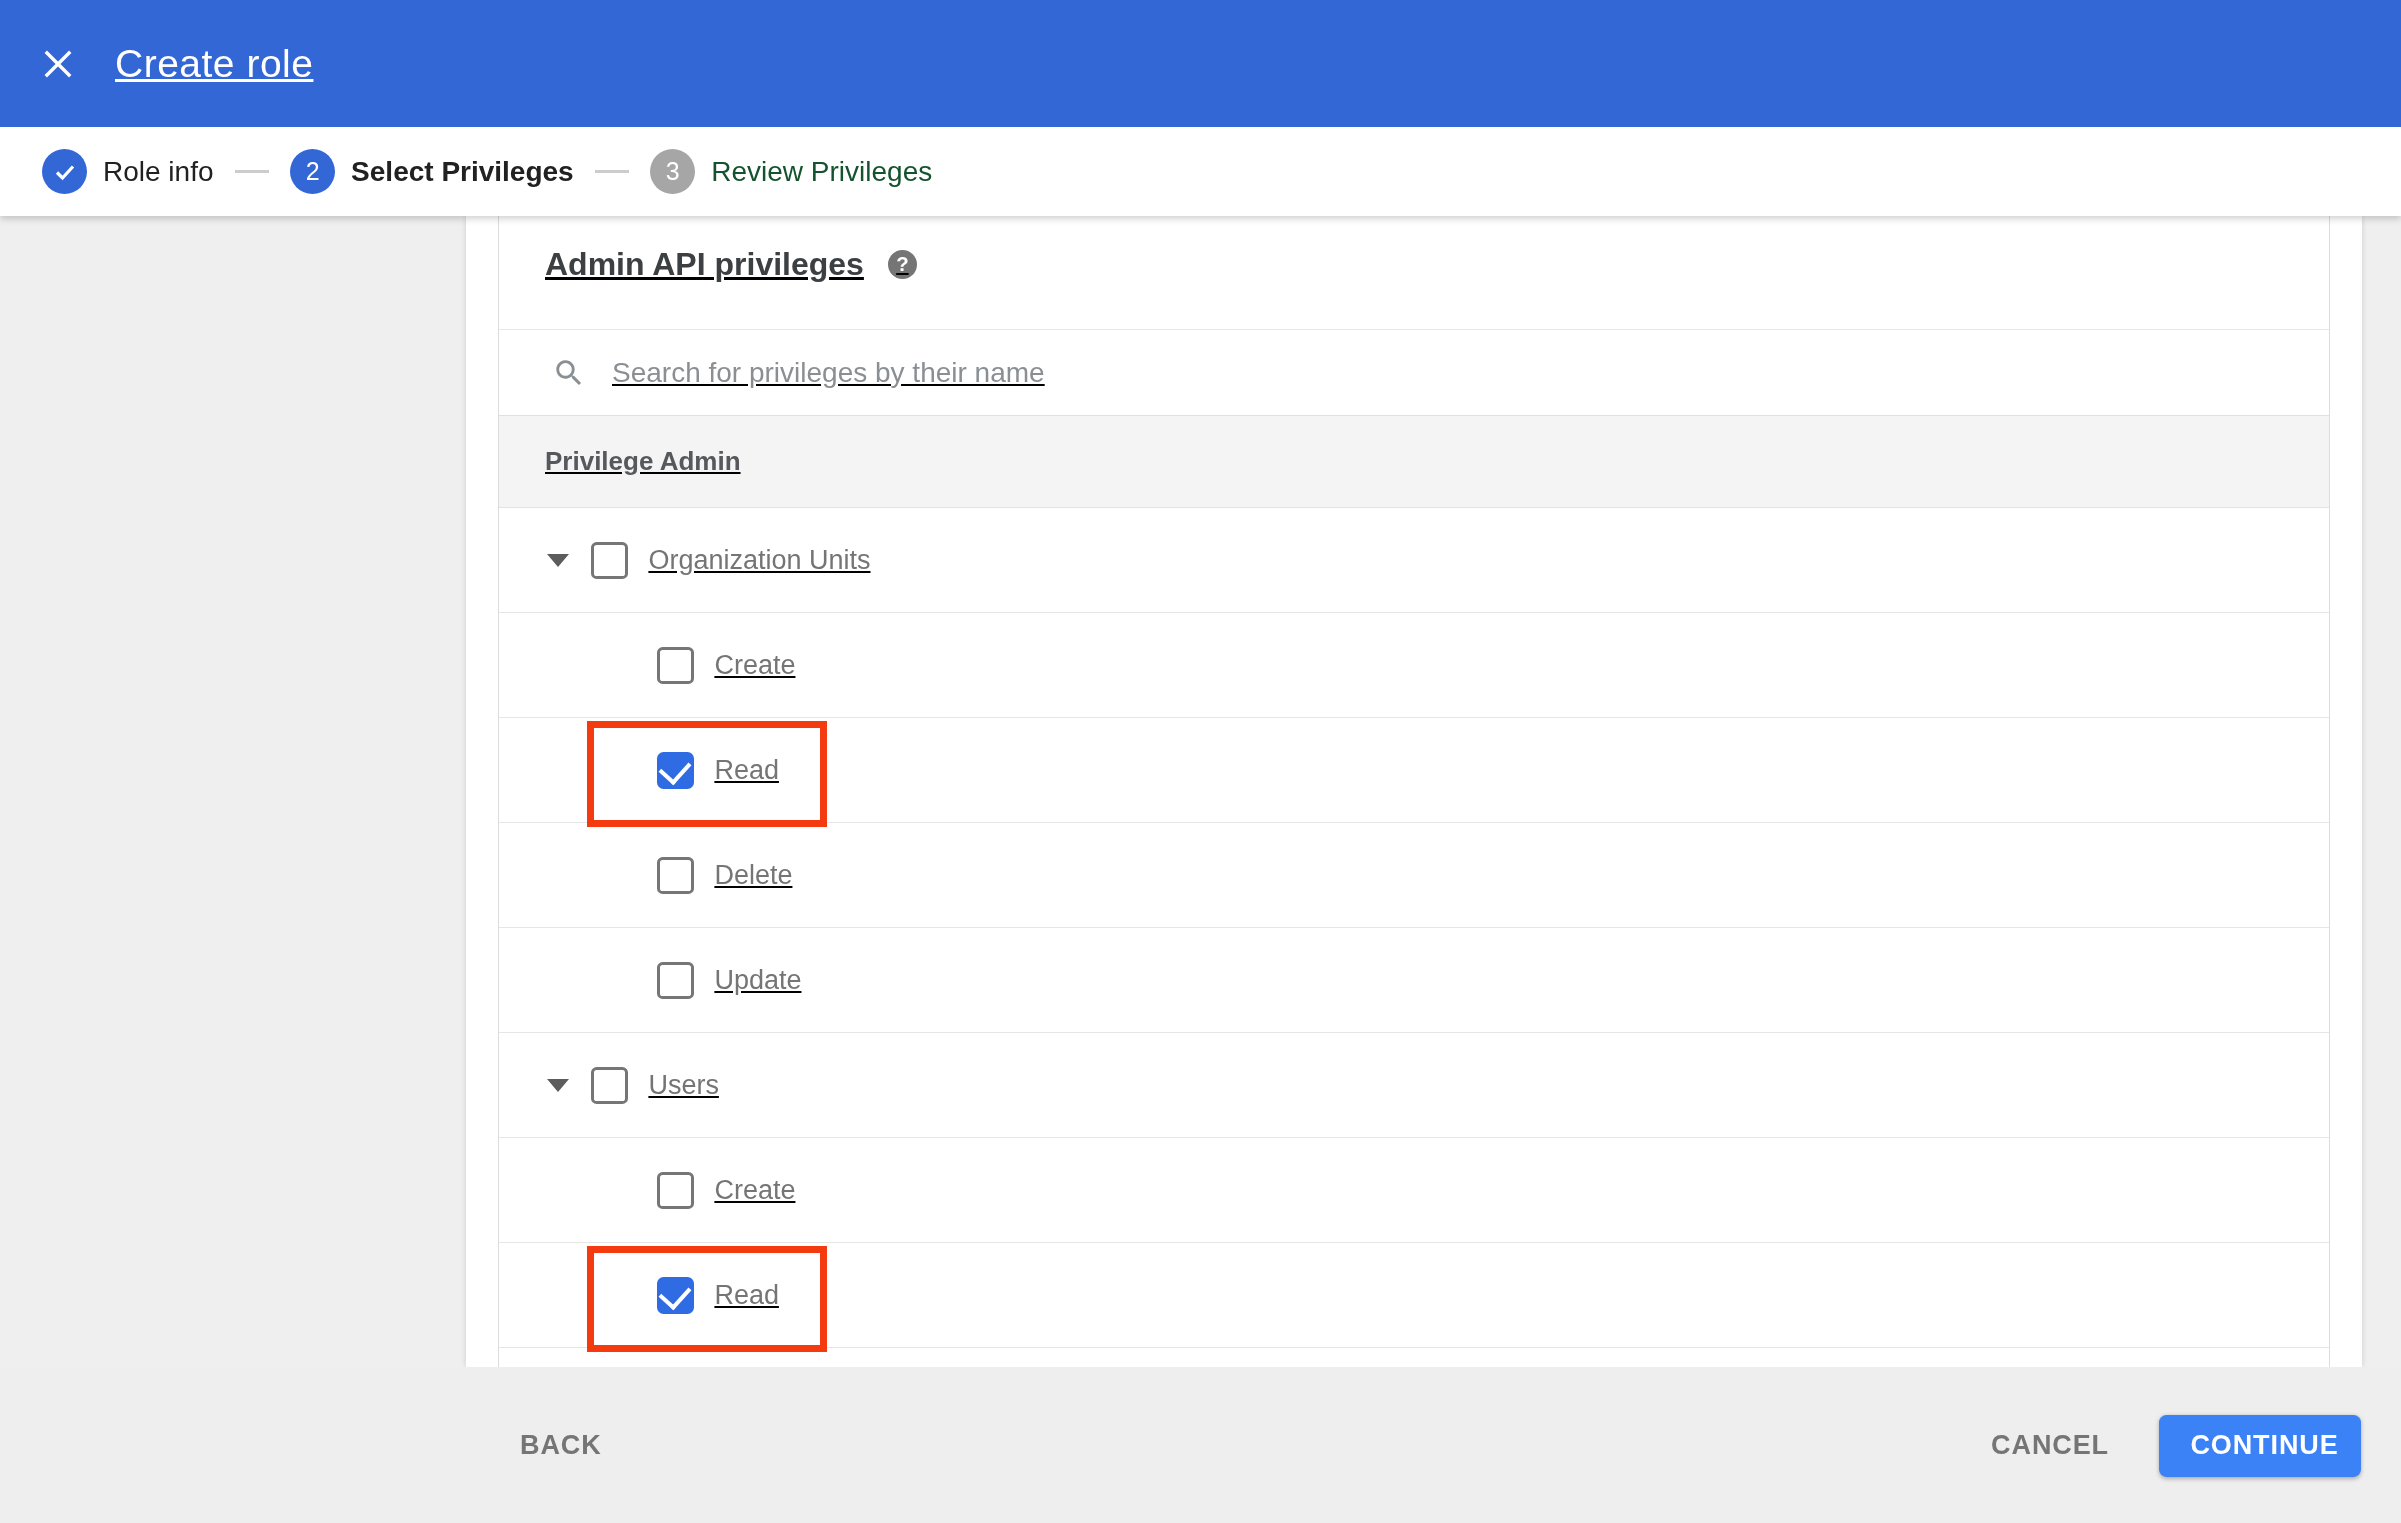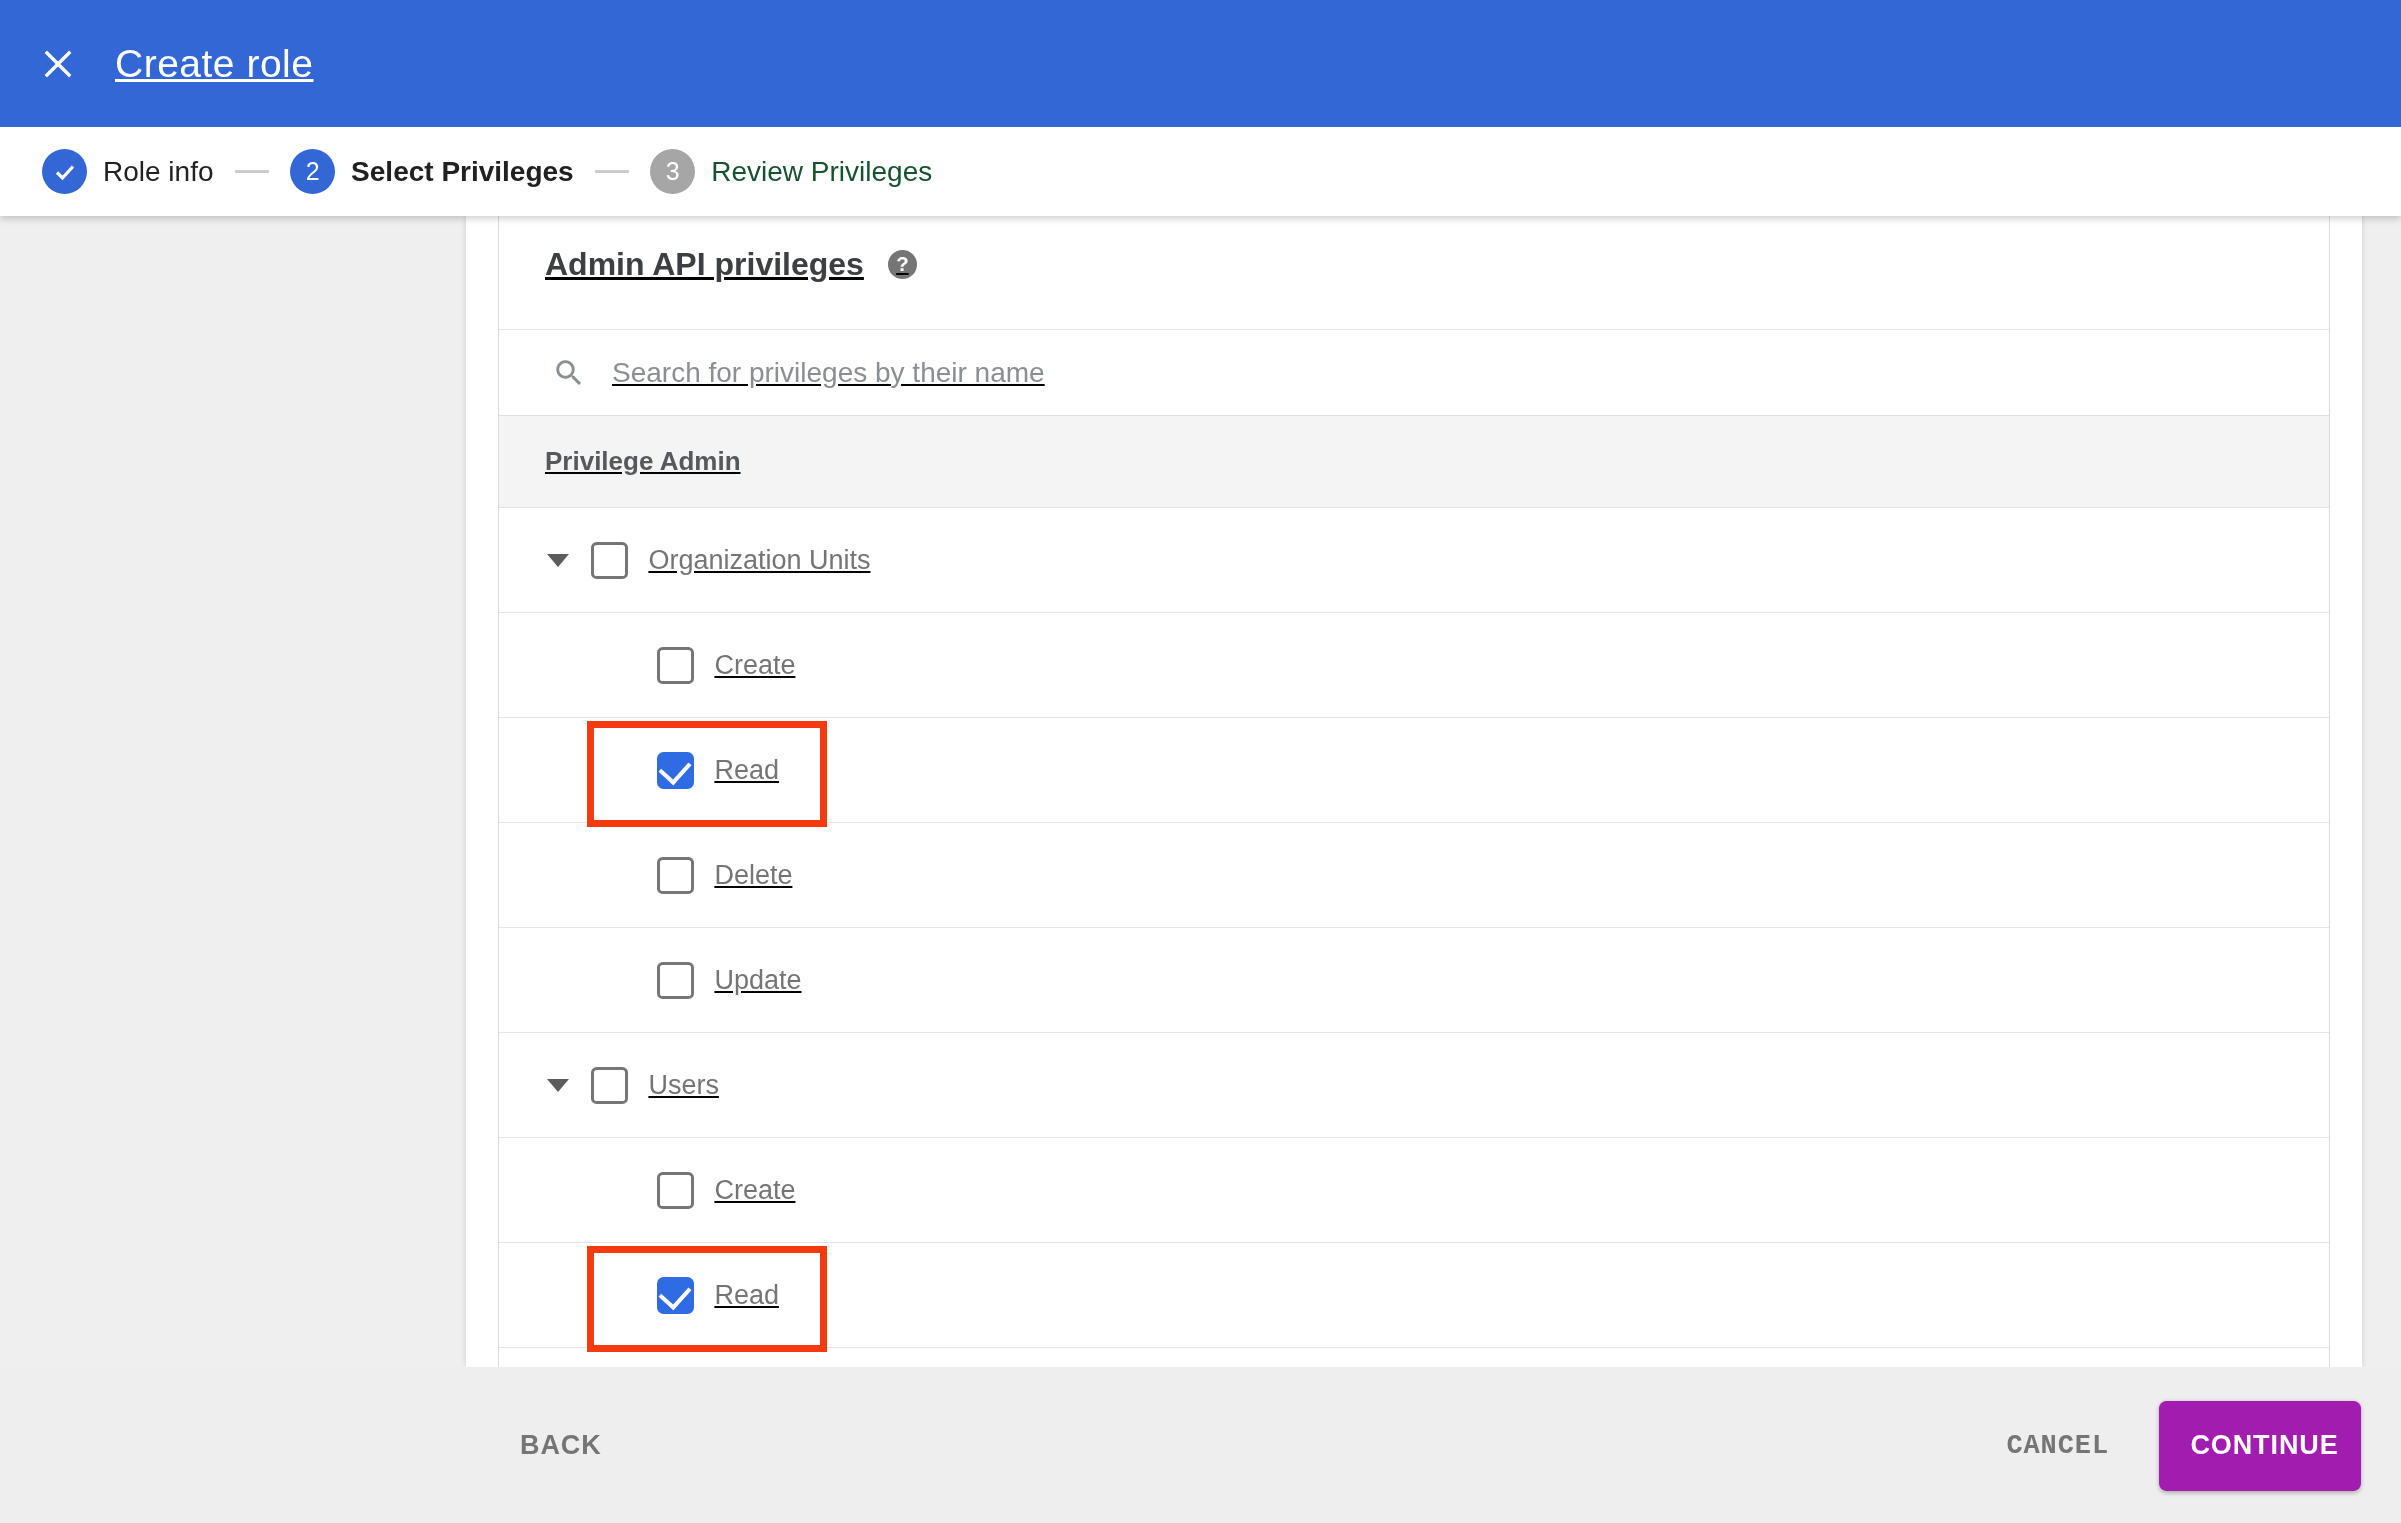--- a/index.html
+++ b/index.html
@@ -141,25 +141,25 @@
     font-size:27px; font-weight:bold; color:#757575; letter-spacing:0.9px;
     background:none; border:none; cursor:pointer;
     font-family:Liberation Sans, sans-serif;
   }
   .footer-right {
     position:absolute; right:40px; display:flex; align-items:center;
   }
   .cancel-btn {
     font-size:27px; font-weight:bold; color:#757575; letter-spacing:0.9px;
     background:none; border:none; cursor:pointer; margin-right:50px;
-    font-family:Liberation Mono, monospace;
+    font-family:Liberation Sans, sans-serif;
   }
   .continue-btn {
-    width:202px; height:90px; border:none; border-radius:7.4px;
-    background:#a21caf; color:#ffffff;
+    width:202px; height:62px; border:none; border-radius:7.4px;
+    background:#3b82f6; color:#ffffff;
     font-size:27px; font-weight:bold; letter-spacing:0.9px;
     cursor:pointer; box-shadow:0 1.9px 4.6px rgba(0,0,0,0.28);
     font-family:"Liberation Sans","DejaVu Sans",sans-serif;
     padding-left:9px;
   }
 </style>
 </head>
 <body>
 
 <header class="appbar">

